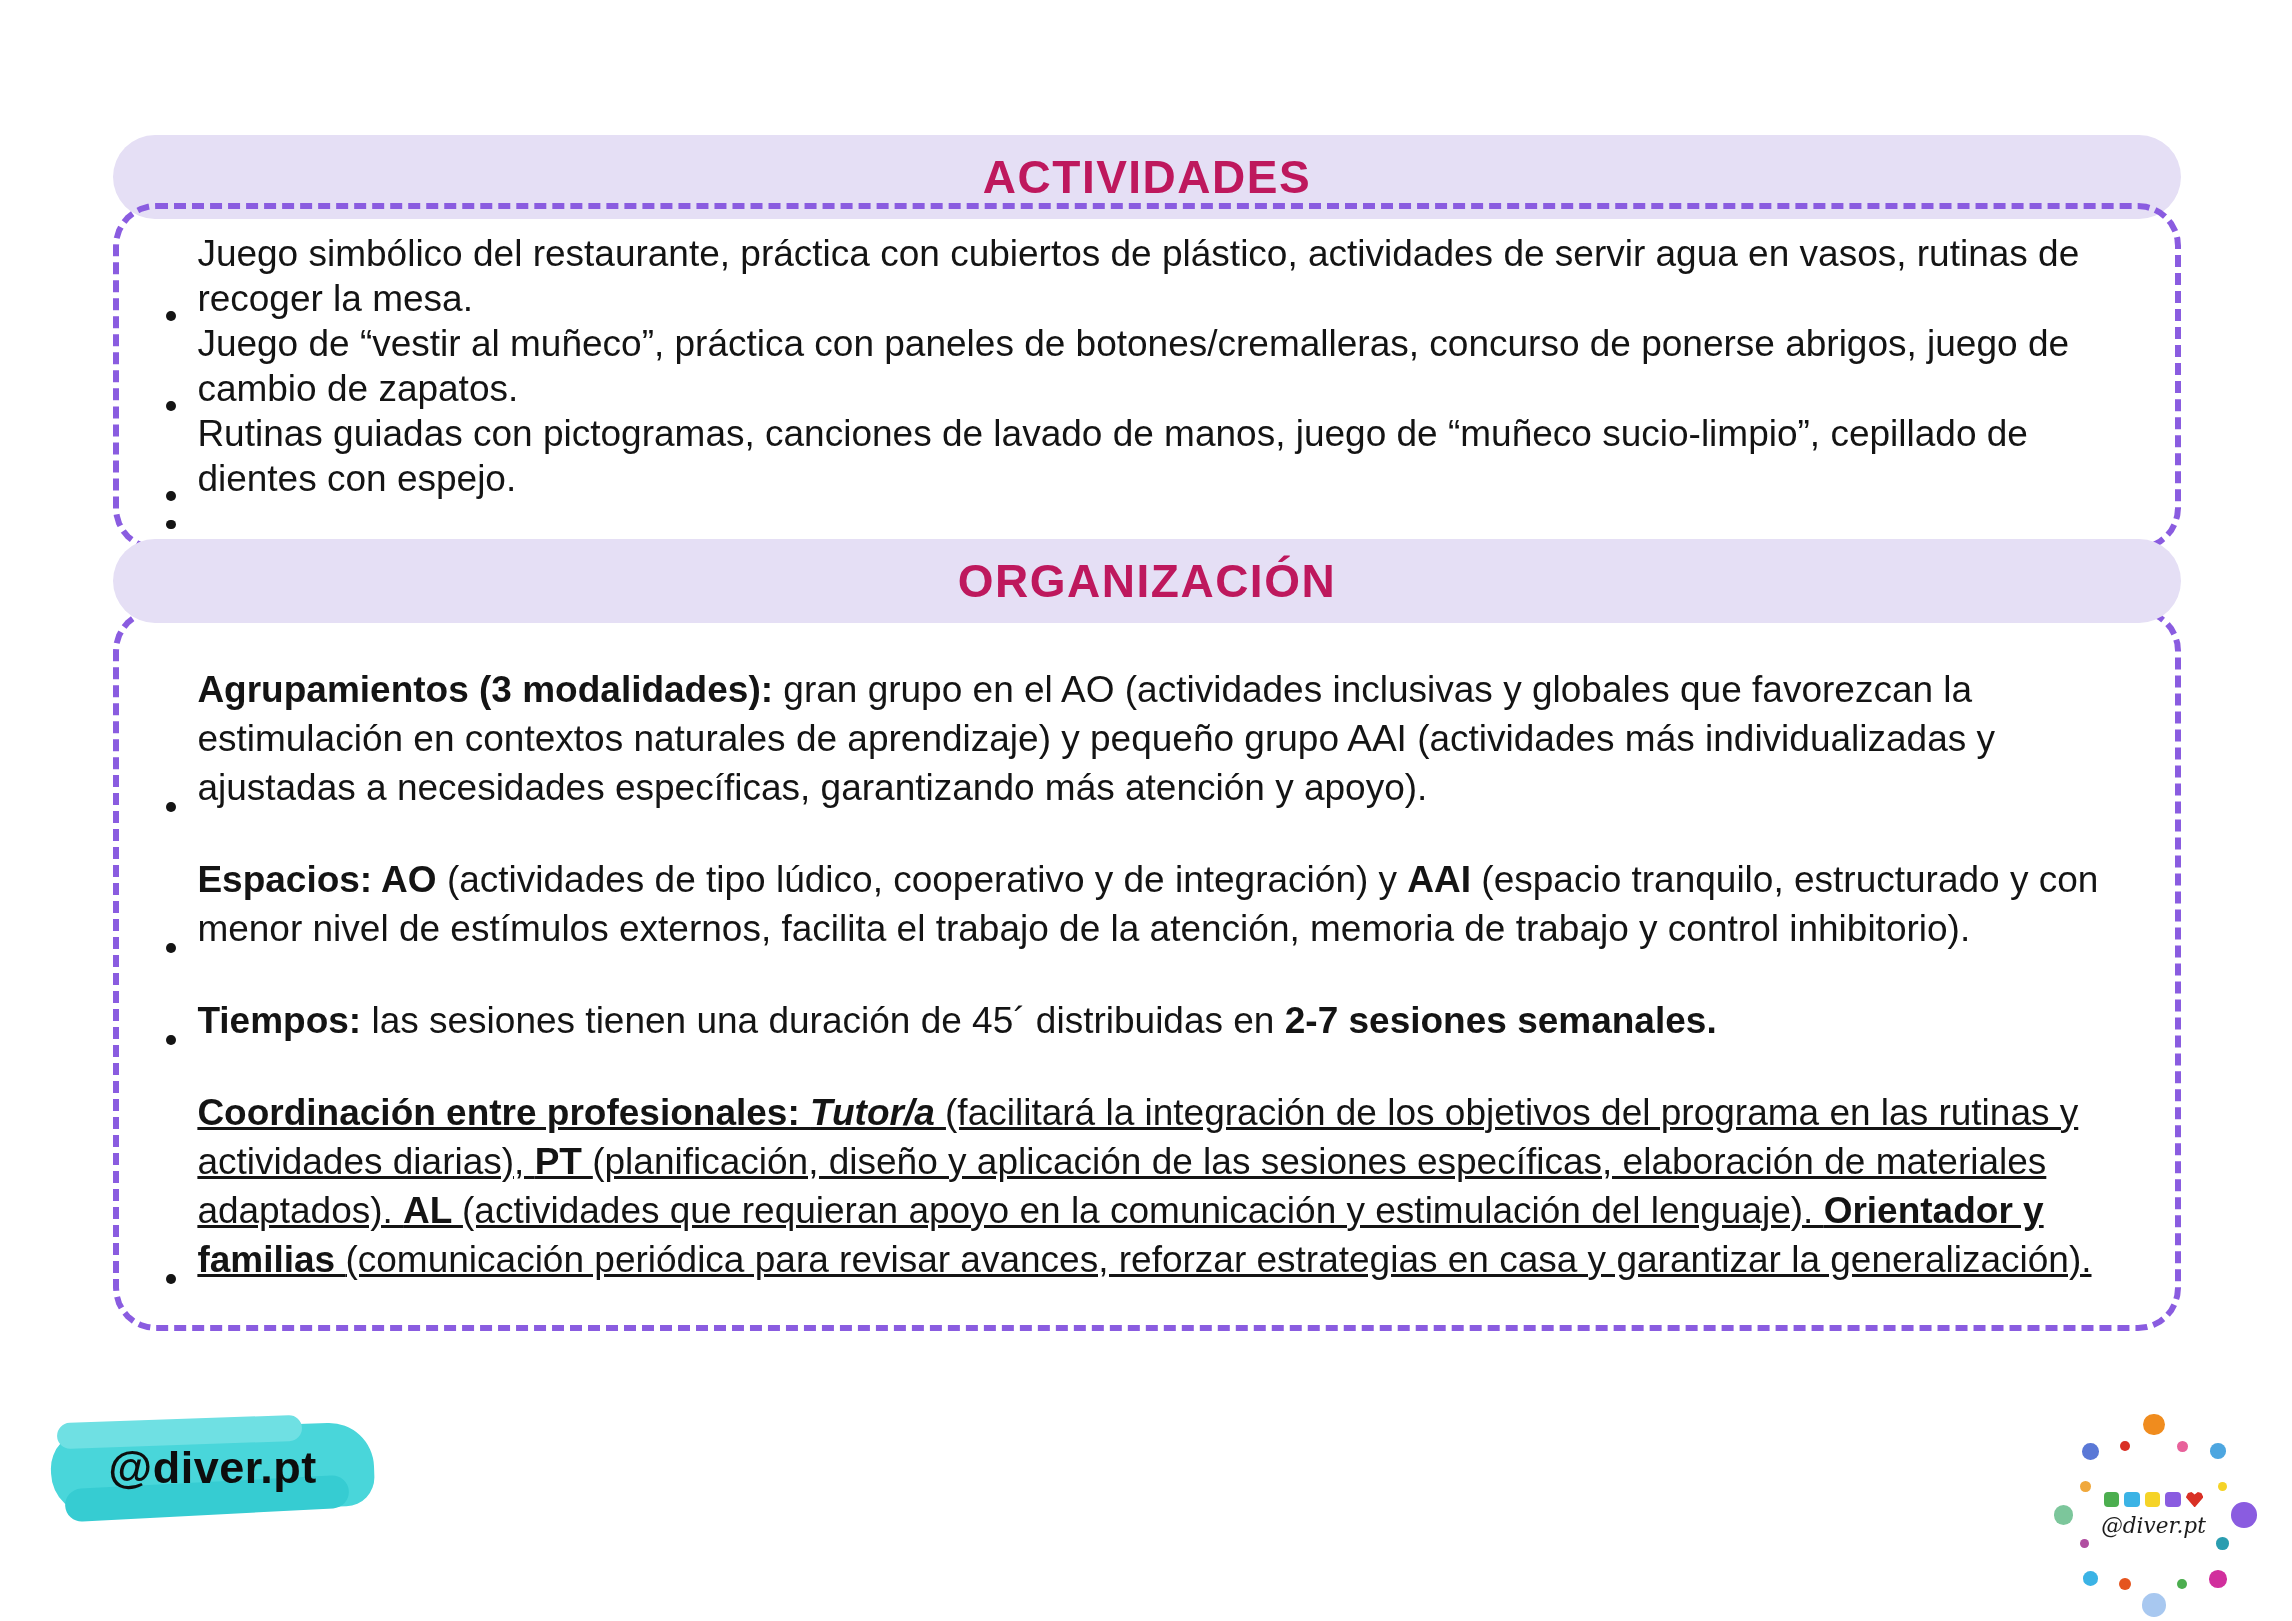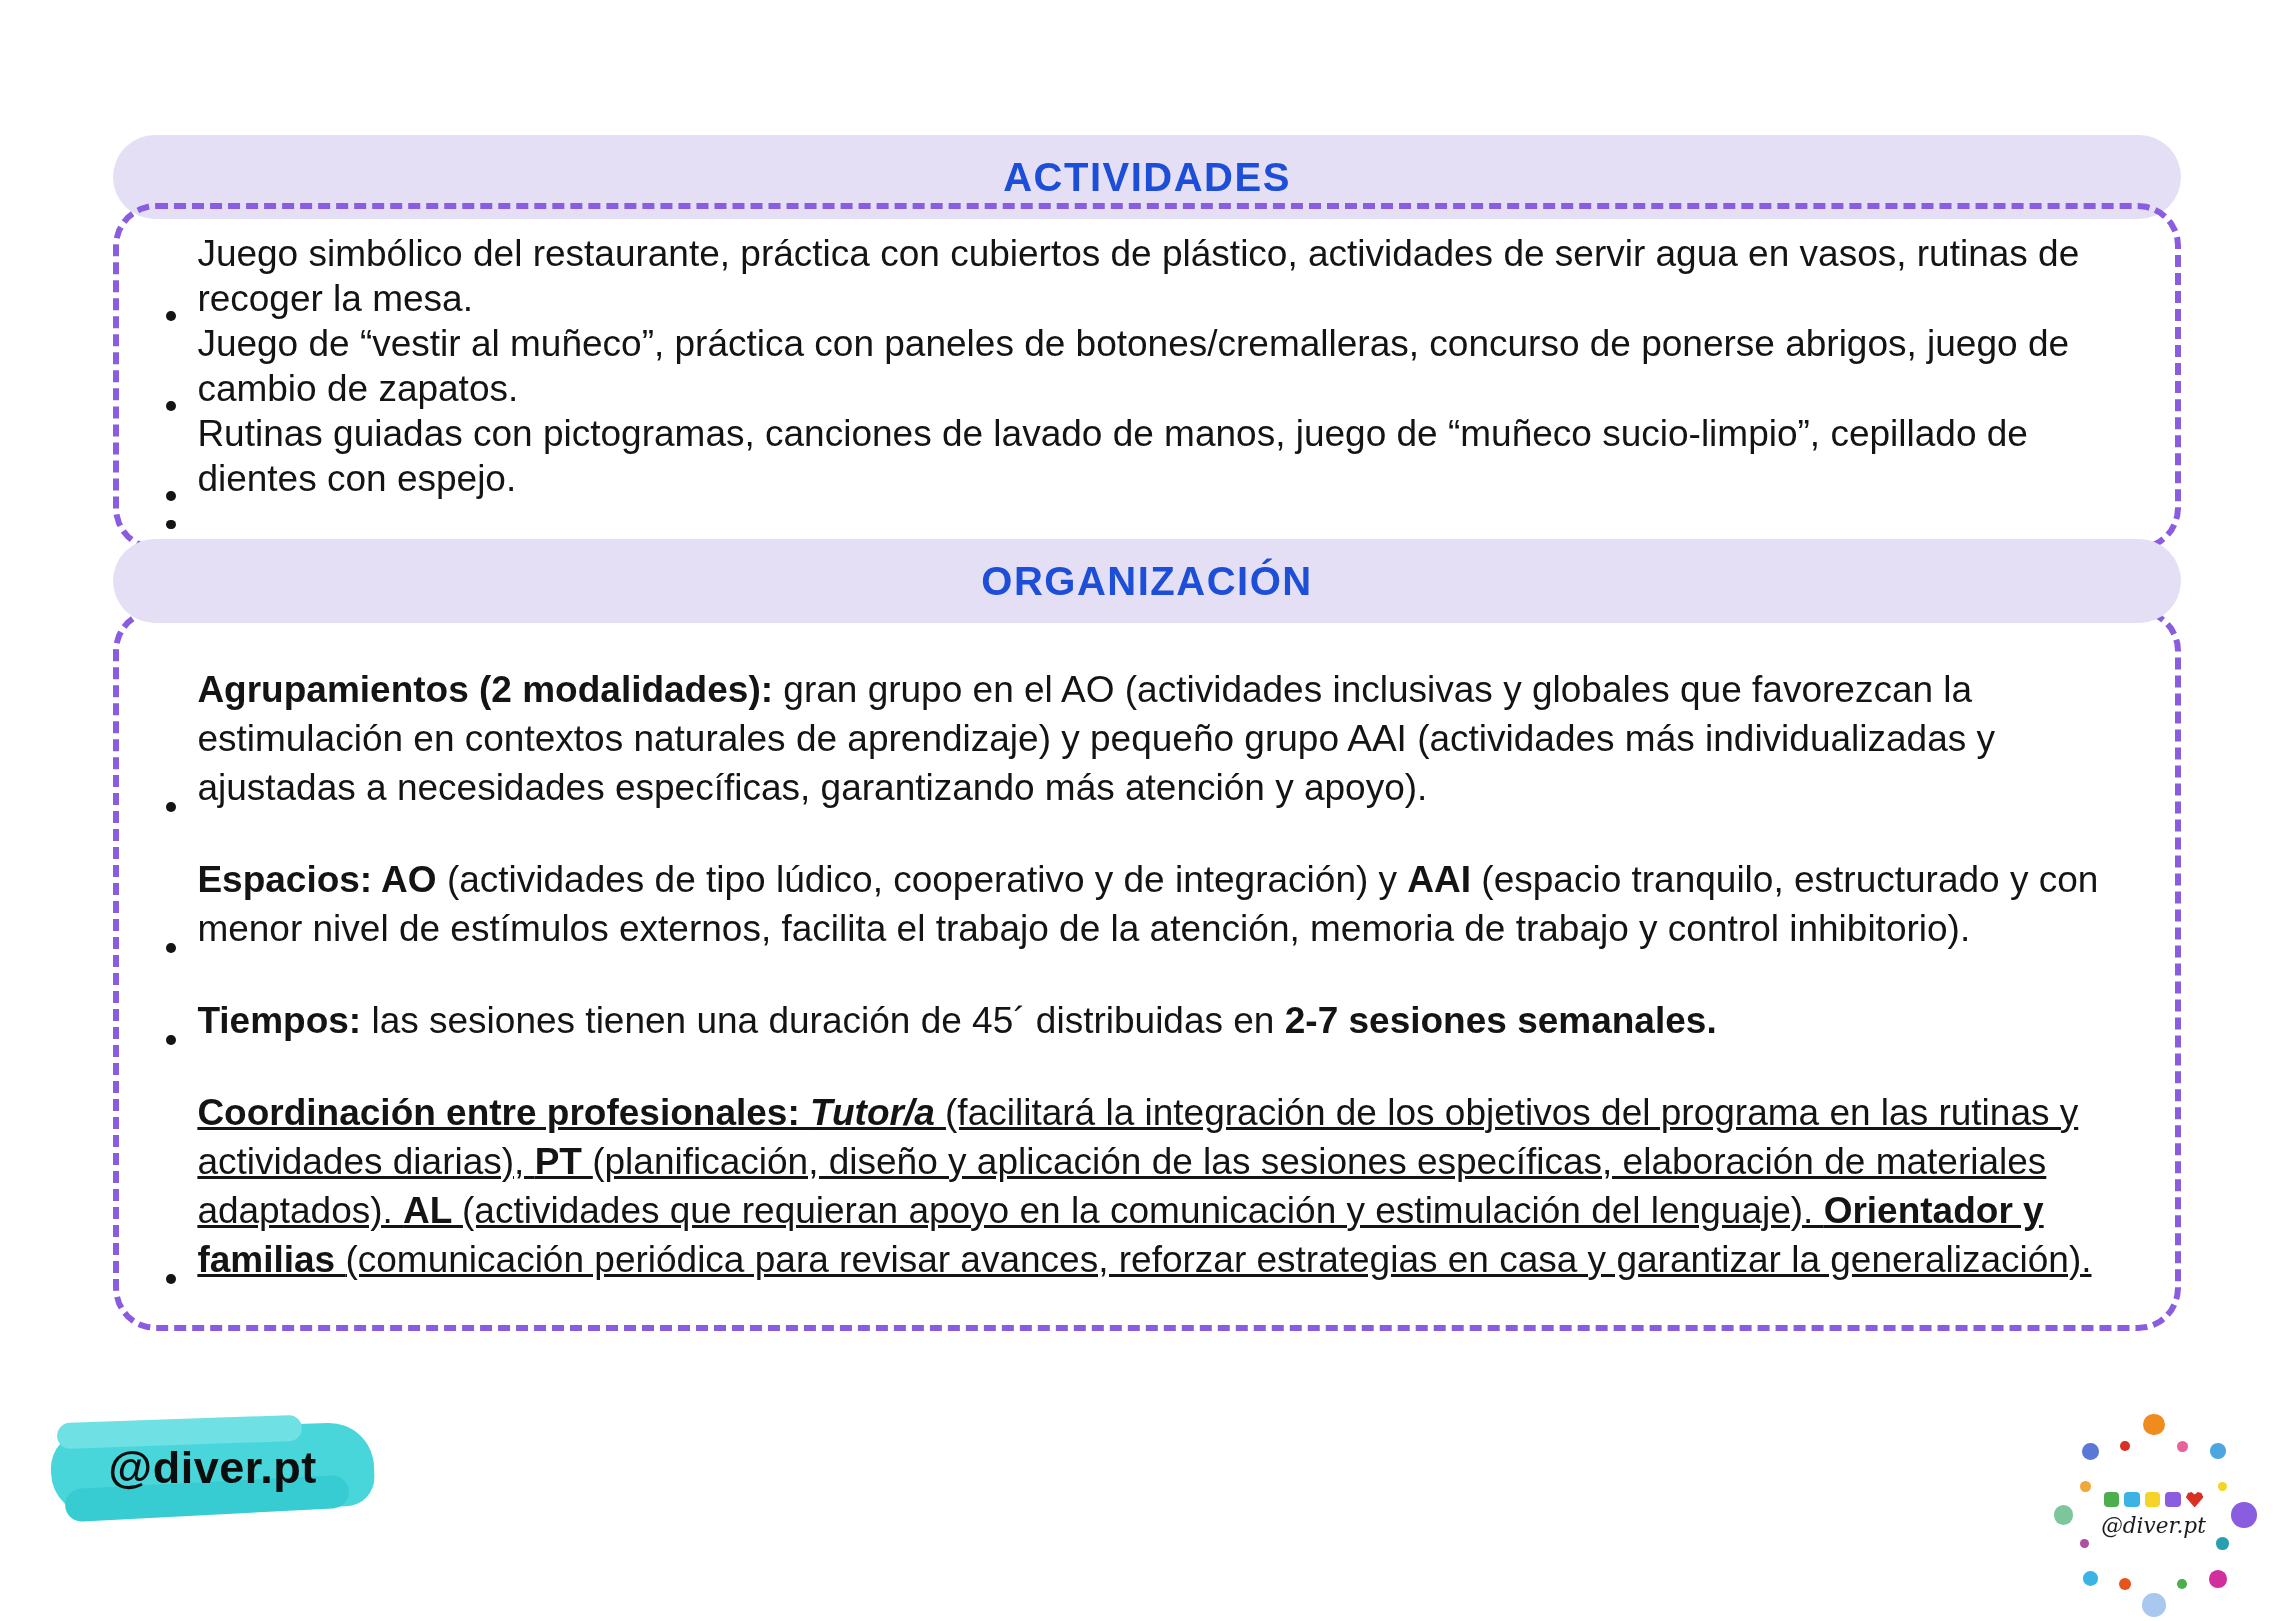--- a/index.html
+++ b/index.html
@@ -12,21 +12,21 @@
     overflow:hidden;
   }
   .content{position:absolute;left:113px;top:135px;width:2068px;}
   .banner{
     background:#e5dff5;
     border-radius:45px;
     height:84px;
     display:flex;align-items:center;justify-content:center;
   }
   .banner .title{
-    font-size:40px;font-weight:800;letter-spacing:1.5px;color:#1d4ed8;
+    font-size:46px;font-weight:800;letter-spacing:1.5px;color:#be185d;
   }
   .dashed-box{
     border:6.9px dashed #8a5ce0;
     border-radius:43px;
     background:#ffffff00;
     margin-top:-15.7px;
     position:relative;
   }
   .box-activities{padding:21.6px 51px 15.7px 47px;}
   .box-organization{padding:51px 43px 25.5px 47px;margin-bottom:0;}
@@ -119,21 +119,21 @@
         </ul>
     </div>
 
     <div class="banner banner-2">
       <span class="title">ORGANIZACIÓN</span>
     </div>
     <div class="dashed-box box-organization">
       <ul class="bullets">
           <li>
             <span class="bullet-dot"></span>
-            <p class="bullet-text"><span class="seg-b">Agrupamientos (2 modalidades): </span><span>gran grupo en el AO (actividades inclusivas y globales que favorezcan la estimulación en contextos naturales de aprendizaje) y pequeño grupo AAI (actividades más individualizadas y ajustadas a necesidades específicas, garantizando más atención y apoyo).</span></p>
+            <p class="bullet-text"><span class="seg-b">Agrupamientos (3 modalidades): </span><span>gran grupo en el AO (actividades inclusivas y globales que favorezcan la estimulación en contextos naturales de aprendizaje) y pequeño grupo AAI (actividades más individualizadas y ajustadas a necesidades específicas, garantizando más atención y apoyo).</span></p>
           </li>
           <li>
             <span class="bullet-dot"></span>
             <p class="bullet-text"><span class="seg-b">Espacios: AO </span><span>(actividades de tipo lúdico, cooperativo y de integración) y  </span><span class="seg-b">AAI </span><span>(espacio tranquilo, estructurado y con menor nivel de estímulos externos, facilita el trabajo de la atención, memoria de trabajo y control inhibitorio).</span></p>
           </li>
           <li>
             <span class="bullet-dot"></span>
             <p class="bullet-text"><span class="seg-b">Tiempos: </span><span>las sesiones tienen una duración de 45´ distribuidas en </span><span class="seg-b">2-7 sesiones semanales.</span></p>
           </li>
           <li>

